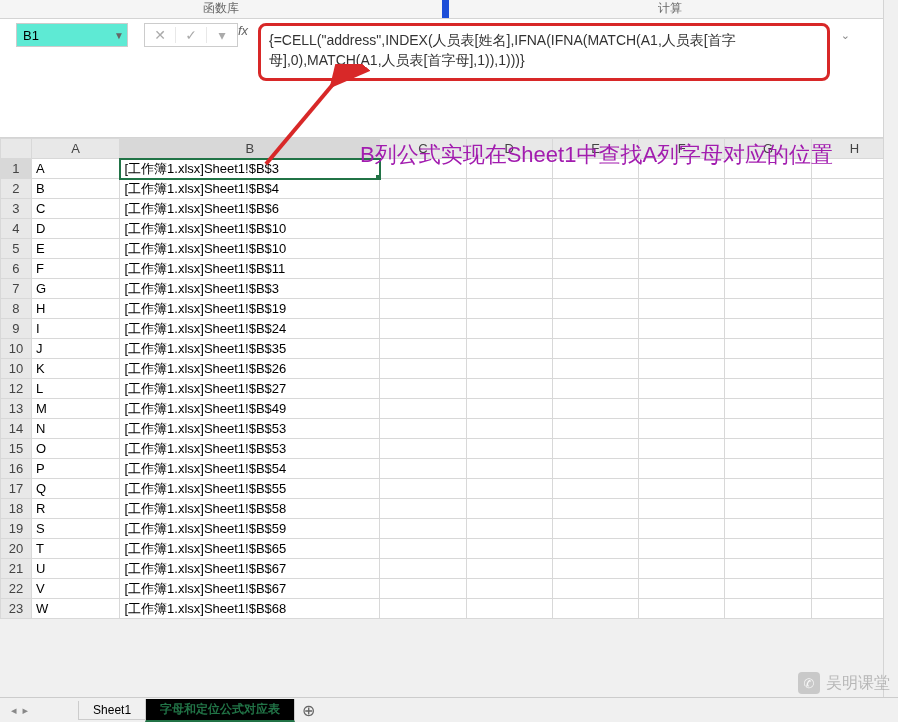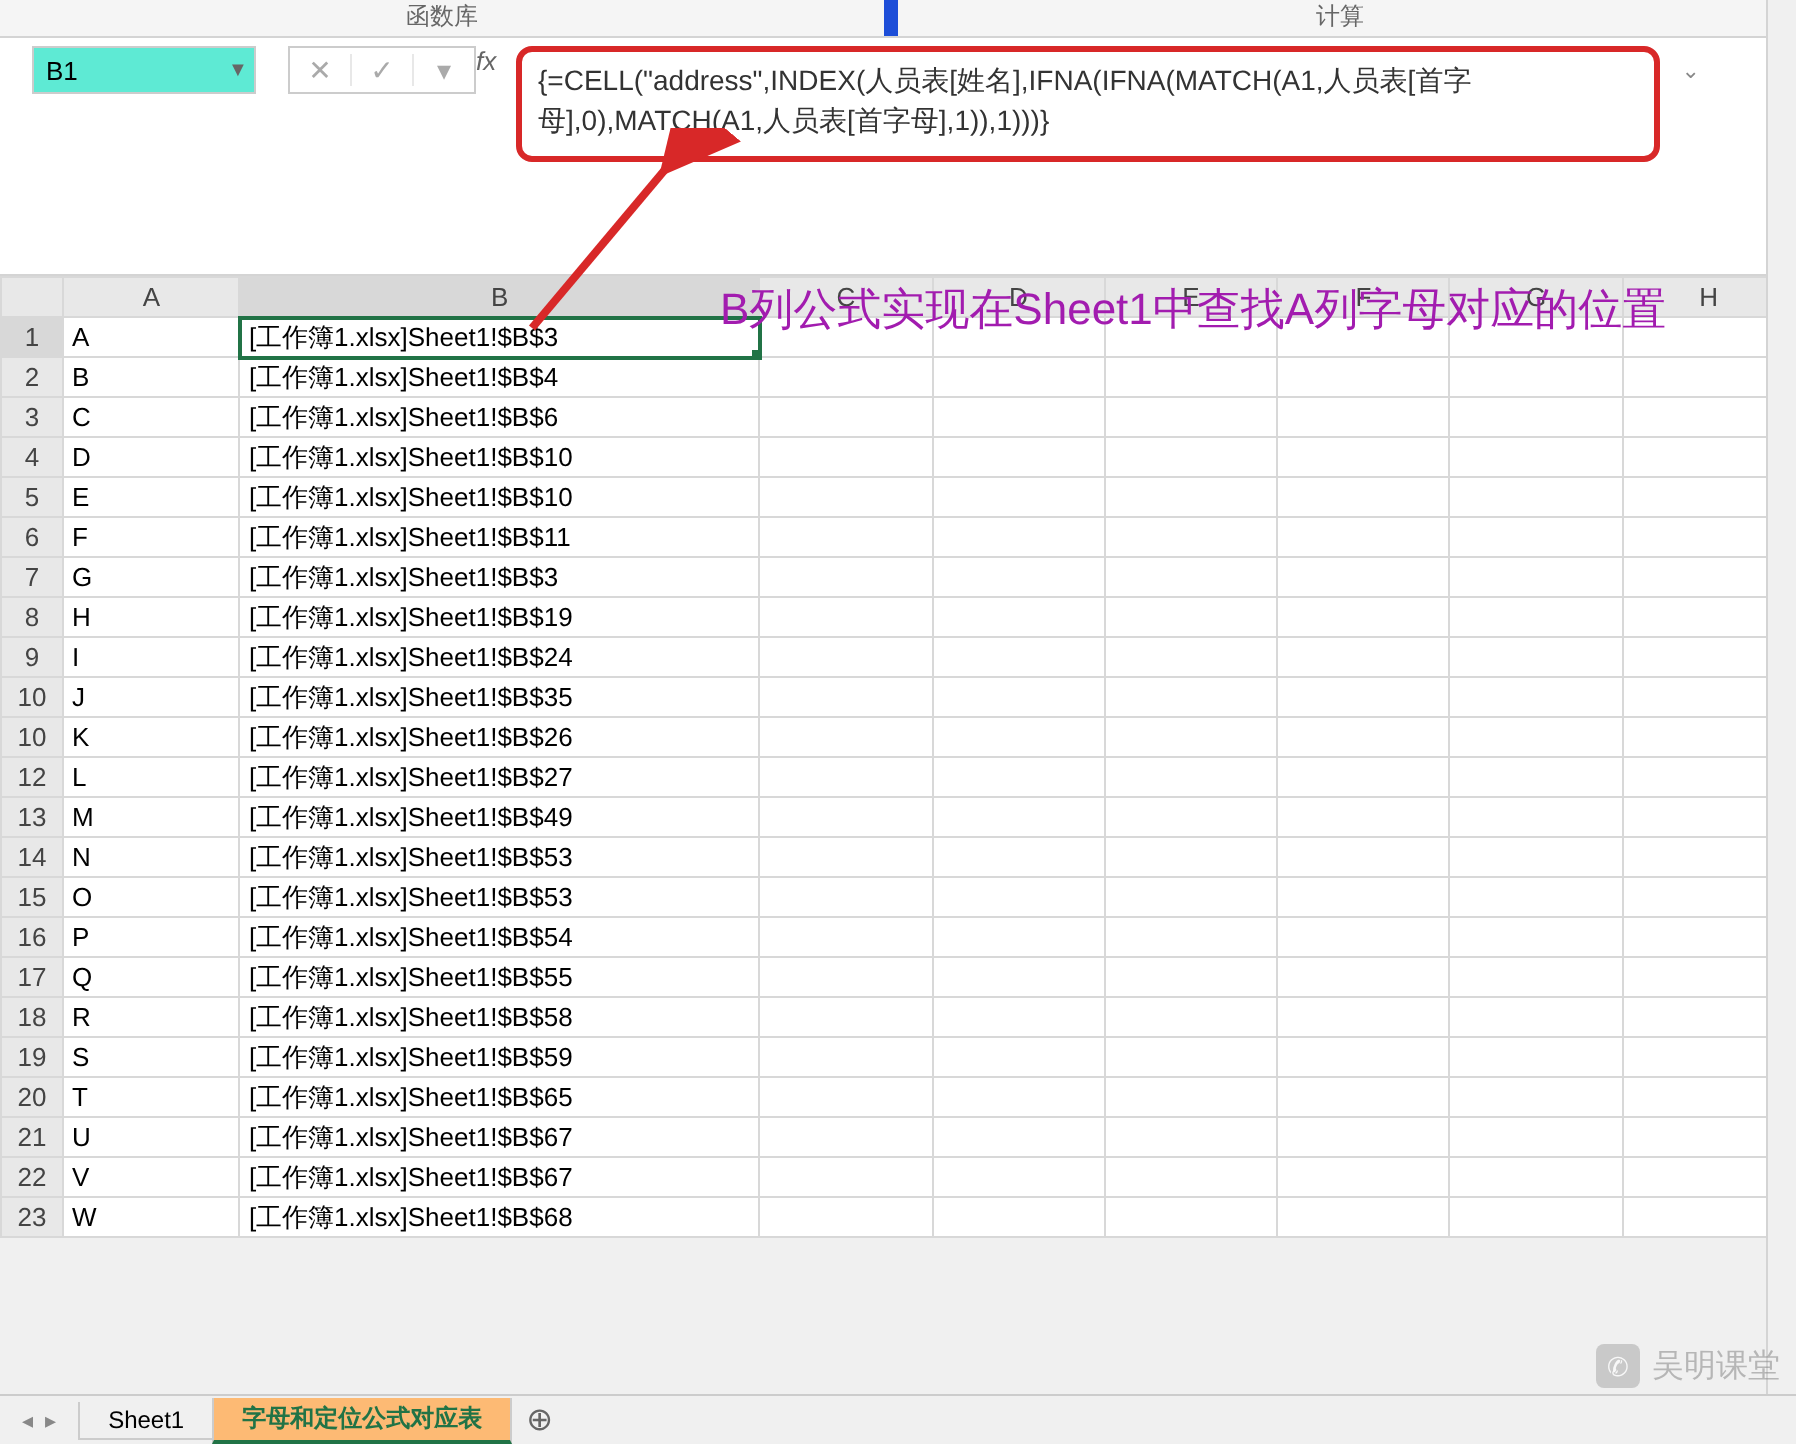--- a/index.html
+++ b/index.html
@@ -175,30 +175,30 @@
 .tab-nav {
   display: flex;
   padding: 0 8px;
   color: #888;
 }
 .tab-nav span { margin: 0 3px; font-size: 11px; }
 .sheet-tab {
   padding: 2px 14px;
   border: 1px solid #ccc;
   border-top: none;
-  background: #fdba74;
+  background: #000000;
   font-size: 12px;
   margin-right: -1px;
 }
 .sheet-tab.active {
   border-bottom: 2px solid #217346;
   color: #217346;
   font-weight: bold;
 }
-.sheet-tab.inactive { background: #f0f0f0; }
+.sheet-tab.inactive { background: #f0f0f0; margin-left: 39px; }
 .tab-add {
   padding: 0 8px;
   color: #666;
   font-size: 16px;
 }
 .watermark {
   position: absolute;
   right: 8px;
   bottom: 28px;
   color: #888;

